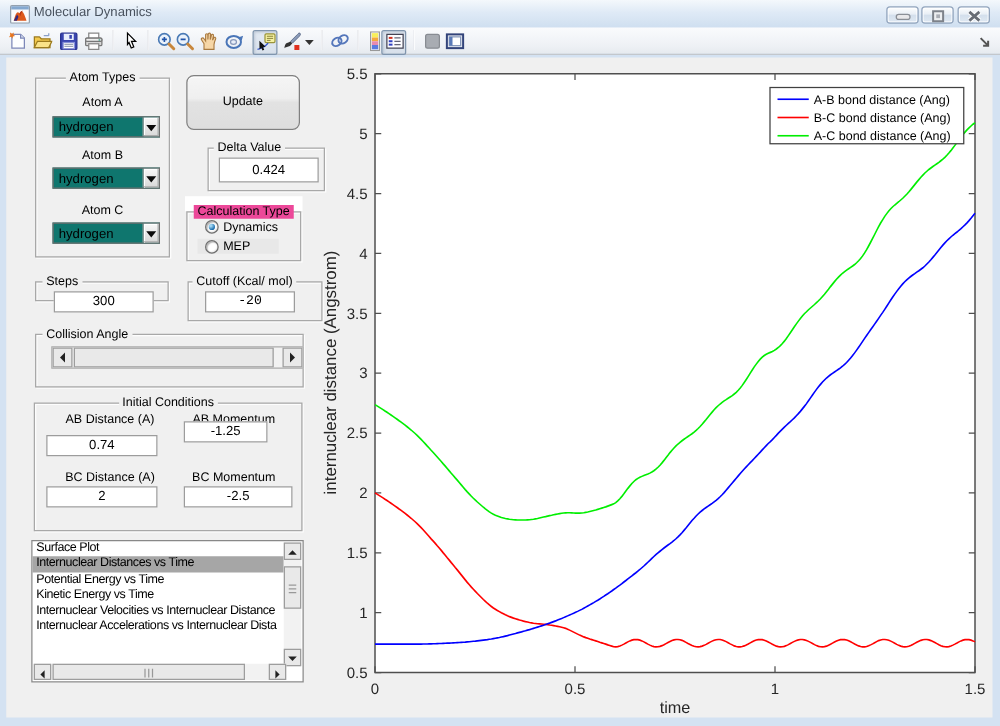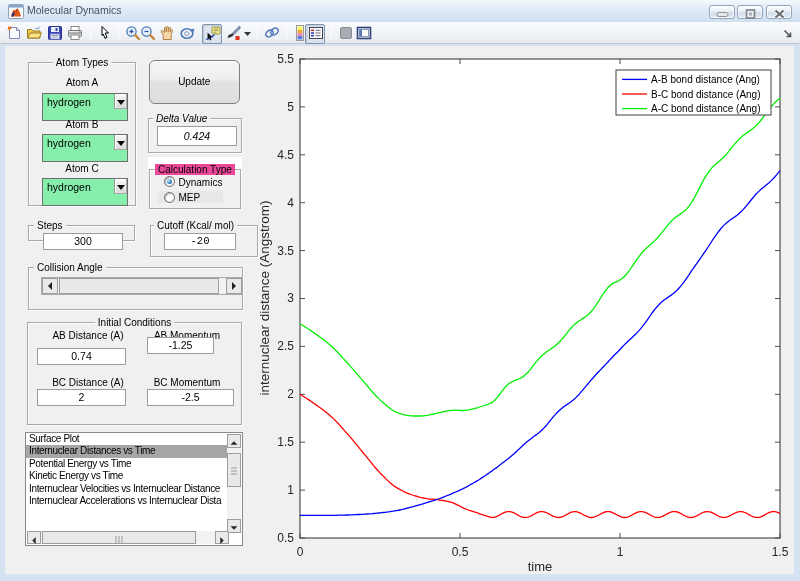--- a/index.html
+++ b/index.html
@@ -18,21 +18,21 @@
   background:linear-gradient(#fafbfd,#eef1f5 70%,#e6eaef); border-bottom:1px solid #c3c7cc; }
 .ti { position:absolute; top:2.5px; width:16px; height:16px; }
 .tsep { position:absolute; top:2px; width:1px; height:16px; background:#c0c4c9; border-right:1px solid #fbfcfd; }
 .pressedbox { position:absolute; top:2px; width:20px; height:20px; border:1px solid #8095ad; border-radius:2px; background:rgba(190,205,225,.35); box-shadow:inset 1px 1px 2px rgba(90,110,140,.25); }
 #fig { position:absolute; left:5px; top:46px; width:789px; height:528px; background:#f0f0f0; }
 .panel { position:absolute; border:1px solid #a8a8a8; box-shadow:inset 1px 1px 0 #fdfdfd, 1px 1px 0 #fdfdfd; }
 .ptitle { position:absolute; top:-6px; background:#f0f0f0; font-size:10px; color:#000; padding:0 3px; white-space:nowrap; }
 .lbl { position:absolute; font-size:10px; color:#000; text-align:center; white-space:nowrap; }
 .efield { position:absolute; background:#fff; border:1px solid #9c9c9c; font-size:10.5px; color:#000;
   text-align:center; line-height:15px; }
-.combo { position:absolute; height:28px; background:#86efac; border:1px solid #6e6e6e; }
+.combo { position:absolute; height:17px; background:#0f766e; border:1px solid #6e6e6e; }
 .combo .ctext { position:absolute; left:4px; top:2px; font-size:10.5px; color:#000; }
 .combo .cbtn { position:absolute; right:0; top:0; width:13px; height:15px; background:linear-gradient(#f8f8f8,#d8d8d8); border-left:1px solid #9a9a9a; box-shadow:inset -1px -1px 0 #aaa, inset 1px 1px 0 #fff; }
 .combo .arr { position:absolute; right:2px; top:5.5px; width:0; height:0; border:4.5px solid transparent; border-top:5px solid #0a0a0a; }
 #updatebtn { position:absolute; left:143.5px; top:14.4px; width:91.5px; height:43.6px; border:1.5px solid #808080; border-radius:6px;
   background:linear-gradient(#f5f5f5 0%,#efefef 42%,#e2e2e2 50%,#dedede 100%); box-shadow:inset 0 1px 0 #fff;
   font-size:10px; color:#000; text-align:center; line-height:42px; }
 .radio { position:absolute; width:11px; height:11px; border-radius:50%; background:radial-gradient(circle at 38% 32%,#ffffff 55%,#cfcfcf); border:1px solid #6f6f6f; box-shadow:inset 1px 1px 1px rgba(120,120,120,.55); }
 .radio.sel::after { content:""; position:absolute; left:2px; top:2px; width:5px; height:5px; border-radius:50%;
   background:radial-gradient(circle at 32% 30%,#9fd4f0 15%,#1c6eae 70%,#0d4a80); }
 #listbox { position:absolute; left:20px; top:386px; width:218px; height:114px; background:#fff; border:1px solid #888; }
@@ -217,21 +217,21 @@
   <div class="lbl" style="left:0;width:100%;top:100px;">Atom C</div>
   <div class="combo" style="left:13px;top:115px;width:86px;">
         <span class="ctext">hydrogen</span>
         <span class="cbtn">
           <span class="arr"></span>
         </span>
       </div>
  </div>
  <div id="updatebtn">Update</div>
 
- <div class="panel" style="left:143px;top:72px;width:94px;height:35px;font-style:italic;">
+ <div class="panel" style="left:161px;top:72px;width:94px;height:35px;">
   <div class="ptitle" style="left:4px;">Delta Value</div>
   <div class="efield" style="left:8px;top:7px;width:80px;height:20px;line-height:19px;">0.424</div>
  </div>
 
  <div style="position:absolute;left:143px;top:111px;width:94px;height:12px;background:#fff;"></div>
  <div class="panel" style="left:144px;top:123px;width:92px;height:40px;">
   <div class="ptitle" style="left:5px;background:#ec4899;">Calculation Type</div>
   <div class="radio sel" style="left:13.5px;top:6px;"></div>
   <div class="lbl" style="left:28.5px;top:6.5px;">Dynamics</div>
   <div style="position:absolute;left:8px;top:21px;width:65px;height:11.5px;background:#e8e8e8;"></div>

